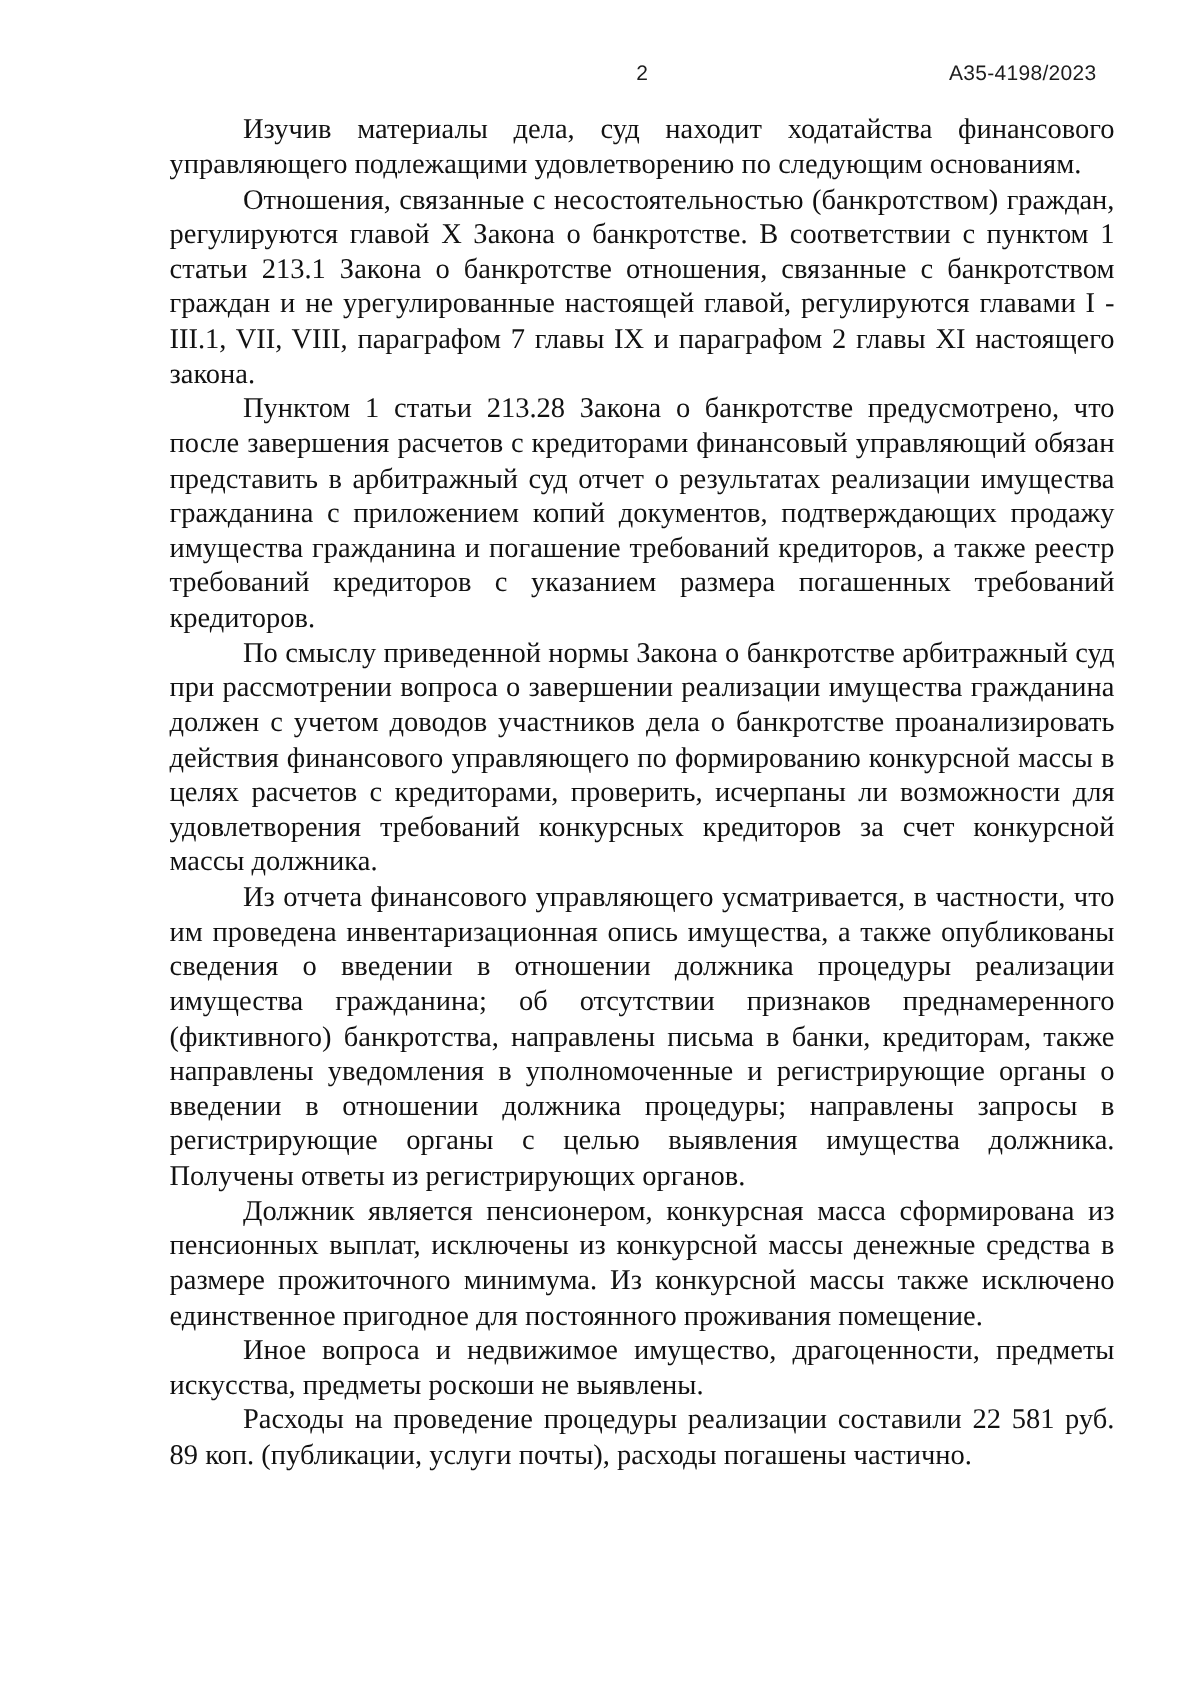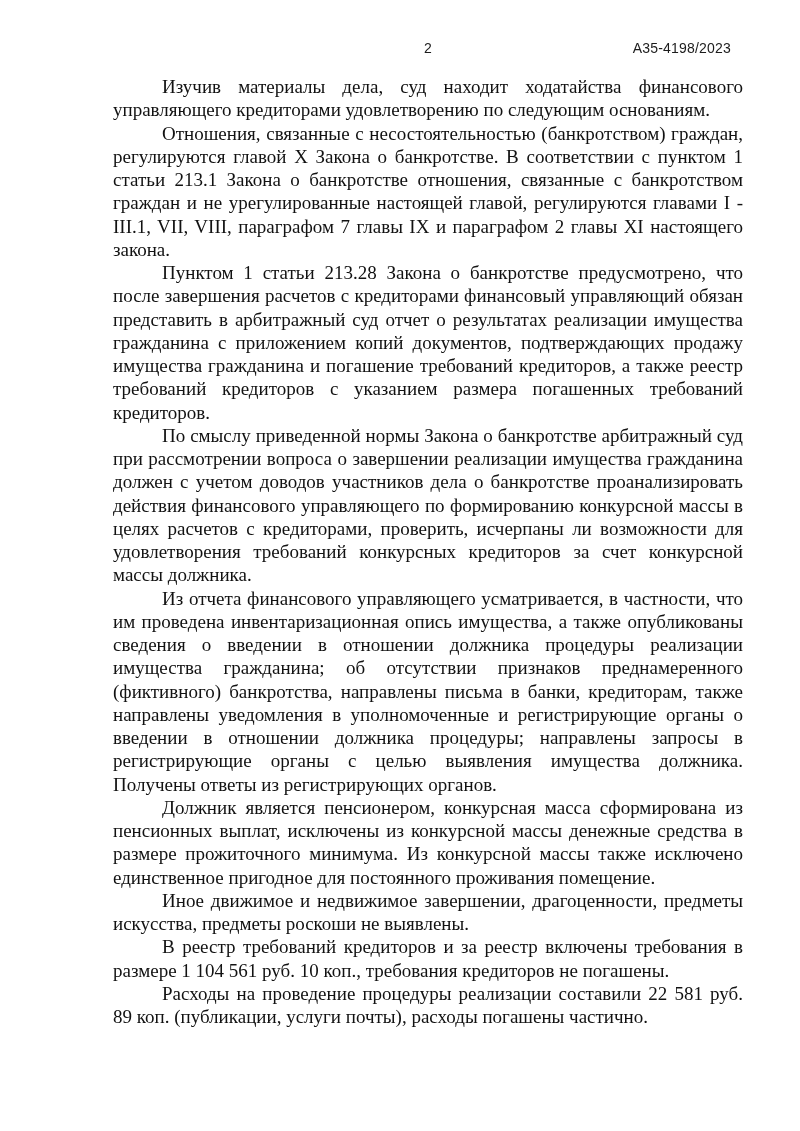--- a/index.html
+++ b/index.html
@@ -59,24 +59,23 @@
 <body>
 
 <div class="page">
 
   <div class="page-header">
     <span class="page-num">2</span>
     <span class="case-num">А35-4198/2023</span>
   </div>
 
   <div class="doc-body">
-    <p>Изучив материалы дела, суд находит ходатайства финансового управляющего кредиторами удовлетворению по следующим основаниям.</p>
+    <p>Изучив материалы дела, суд находит ходатайства финансового управляющего подлежащими удовлетворению по следующим основаниям.</p>
     <p>Отношения, связанные с несостоятельностью (банкротством) граждан, регулируются главой X Закона о банкротстве. В соответствии с пунктом 1 статьи 213.1 Закона о банкротстве отношения, связанные с банкротством граждан и не урегулированные настоящей главой, регулируются главами I - III.1, VII, VIII, параграфом 7 главы IX и параграфом 2 главы XI настоящего закона.</p>
     <p>Пунктом 1 статьи 213.28 Закона о банкротстве предусмотрено, что после завершения расчетов с кредиторами финансовый управляющий обязан представить в арбитражный суд отчет о результатах реализации имущества гражданина с приложением копий документов, подтверждающих продажу имущества гражданина и погашение требований кредиторов, а также реестр требований кредиторов с указанием размера погашенных требований кредиторов.</p>
     <p>По смыслу приведенной нормы Закона о банкротстве арбитражный суд при рассмотрении вопроса о завершении реализации имущества гражданина должен с учетом доводов участников дела о банкротстве проанализировать действия финансового управляющего по формированию конкурсной массы в целях расчетов с кредиторами, проверить, исчерпаны ли возможности для удовлетворения требований конкурсных кредиторов за счет конкурсной массы должника.</p>
     <p>Из отчета финансового управляющего усматривается, в частности, что им проведена инвентаризационная опись имущества, а также опубликованы сведения о введении в отношении должника процедуры реализации имущества гражданина; об отсутствии признаков преднамеренного (фиктивного) банкротства, направлены письма в банки, кредиторам, также направлены уведомления в уполномоченные и регистрирующие органы о введении в отношении должника процедуры; направлены запросы в регистрирующие органы с целью выявления имущества должника. Получены ответы из регистрирующих органов.</p>
     <p>Должник является пенсионером, конкурсная масса сформирована из пенсионных выплат, исключены из конкурсной массы денежные средства в размере прожиточного минимума. Из конкурсной массы также исключено единственное пригодное для постоянного проживания помещение.</p>
-    <p>Иное движимое и недвижимое завершении, драгоценности, предметы искусства, предметы роскоши не выявлены.</p>
-    <p>В реестр требований кредиторов и за реестр включены требования в размере 1 104 561 руб. 10 коп., требования кредиторов не погашены.</p>
+    <p>Иное вопроса и недвижимое имущество, драгоценности, предметы искусства, предметы роскоши не выявлены.</p>
     <p>Расходы на проведение процедуры реализации составили 22 581 руб. 89 коп. (публикации, услуги почты), расходы погашены частично.</p>
   </div>
 
 </div>
 
 </body></html>

